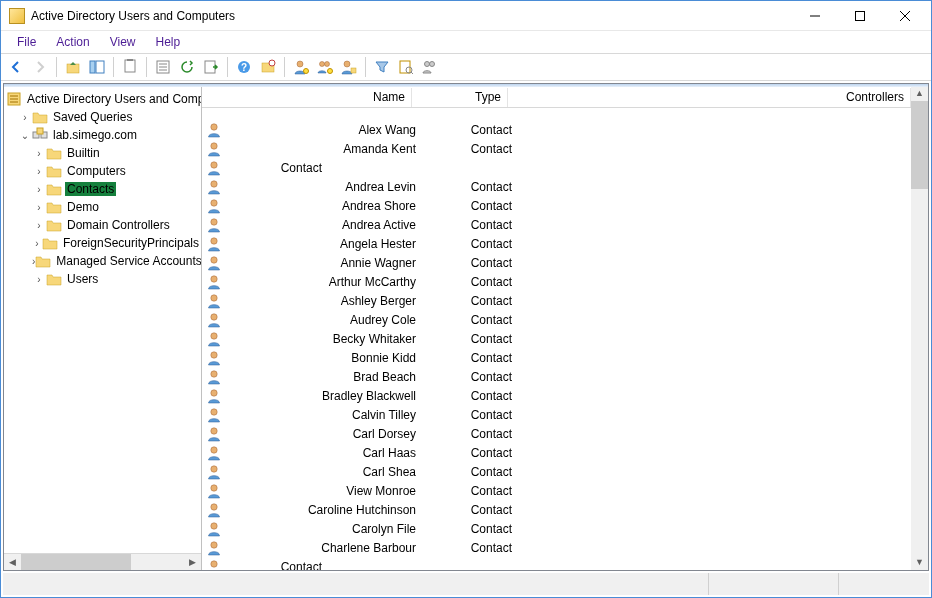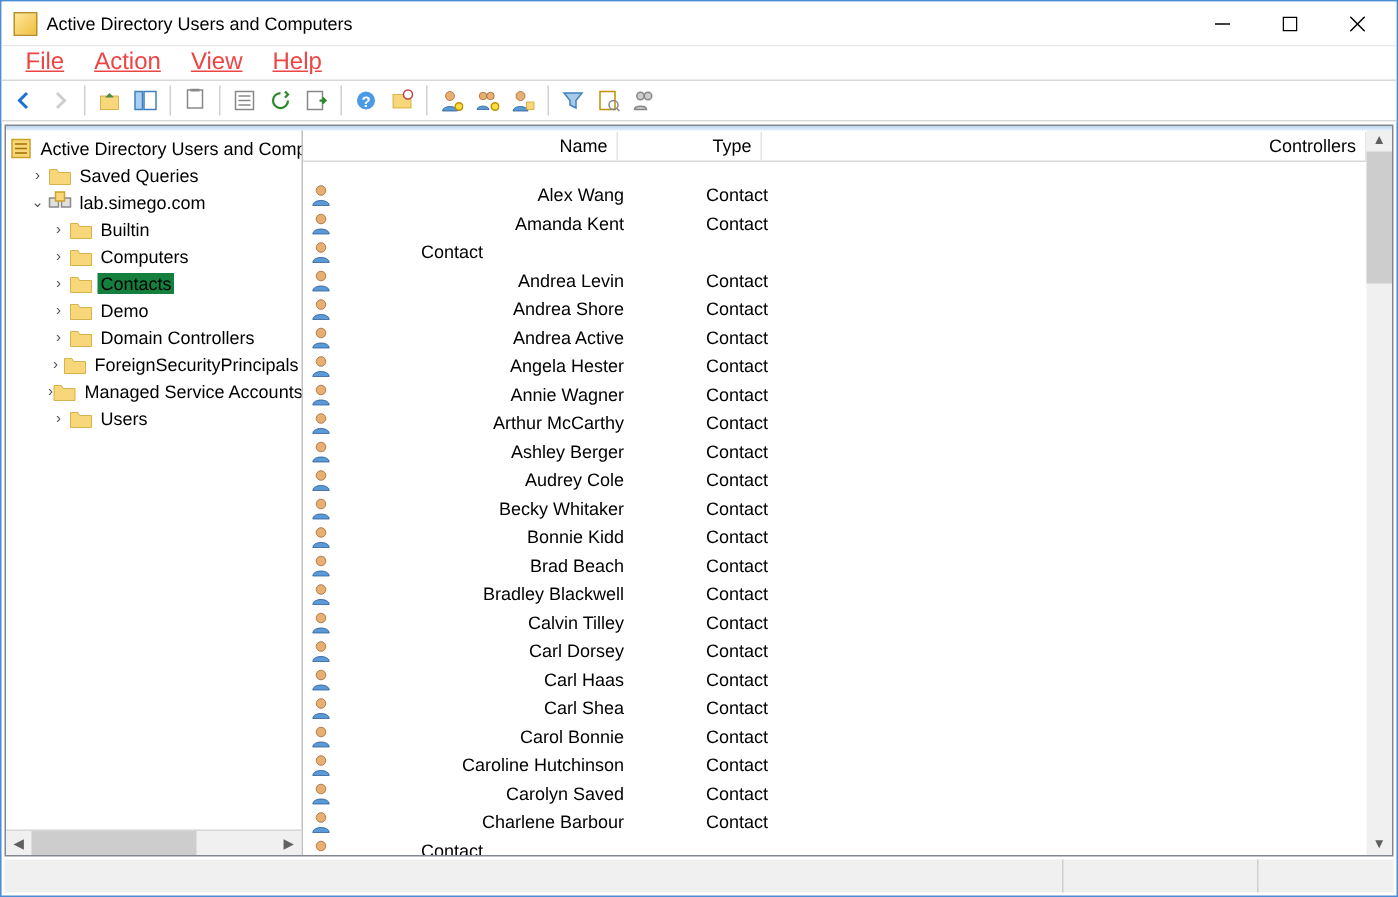--- a/index.html
+++ b/index.html
@@ -38,23 +38,22 @@
 
 .menubar {
   height: 22px;
   display: flex;
   align-items: center;
   padding: 0 6px;
   background: #fff;
 }
 .menubar span {
   padding: 2px 10px;
-  font-size: 16px;
-  color: #ef4444;
-  text-decoration: underline;
+  font-size: 12px;
+  color: #4c1d95;
 }
 
 .toolbar {
   height: 28px;
   border-top: 1px solid #d8d8d8;
   border-bottom: 1px solid #d8d8d8;
   display: flex;
   align-items: center;
   padding: 0 4px;
   gap: 2px;
@@ -650,41 +649,41 @@
               <span class="lname">Carl Shea</span>
               <span class="ltype">Contact</span>
             </div>
             <div class="list-row">
               <span class="licon">
                 <svg width="16" height="16" viewBox="0 0 16 16">
                   <circle cx="8" cy="5" r="3.2" class="contact-head"></circle>
                   <path d="M2.5 15c0-4.5 11-4.5 11 0z" class="contact-body"></path>
                 </svg>
               </span>
-              <span class="lname">Carol Bonnie</span>
+              <span class="lname">View Monroe</span>
               <span class="ltype">Contact</span>
             </div>
             <div class="list-row">
               <span class="licon">
                 <svg width="16" height="16" viewBox="0 0 16 16">
                   <circle cx="8" cy="5" r="3.2" class="contact-head"></circle>
                   <path d="M2.5 15c0-4.5 11-4.5 11 0z" class="contact-body"></path>
                 </svg>
               </span>
               <span class="lname">Caroline Hutchinson</span>
               <span class="ltype">Contact</span>
             </div>
             <div class="list-row">
               <span class="licon">
                 <svg width="16" height="16" viewBox="0 0 16 16">
                   <circle cx="8" cy="5" r="3.2" class="contact-head"></circle>
                   <path d="M2.5 15c0-4.5 11-4.5 11 0z" class="contact-body"></path>
                 </svg>
               </span>
-              <span class="lname">Carolyn Saved</span>
+              <span class="lname">Carolyn File</span>
               <span class="ltype">Contact</span>
             </div>
             <div class="list-row">
               <span class="licon">
                 <svg width="16" height="16" viewBox="0 0 16 16">
                   <circle cx="8" cy="5" r="3.2" class="contact-head"></circle>
                   <path d="M2.5 15c0-4.5 11-4.5 11 0z" class="contact-body"></path>
                 </svg>
               </span>
               <span class="lname">Charlene Barbour</span>

